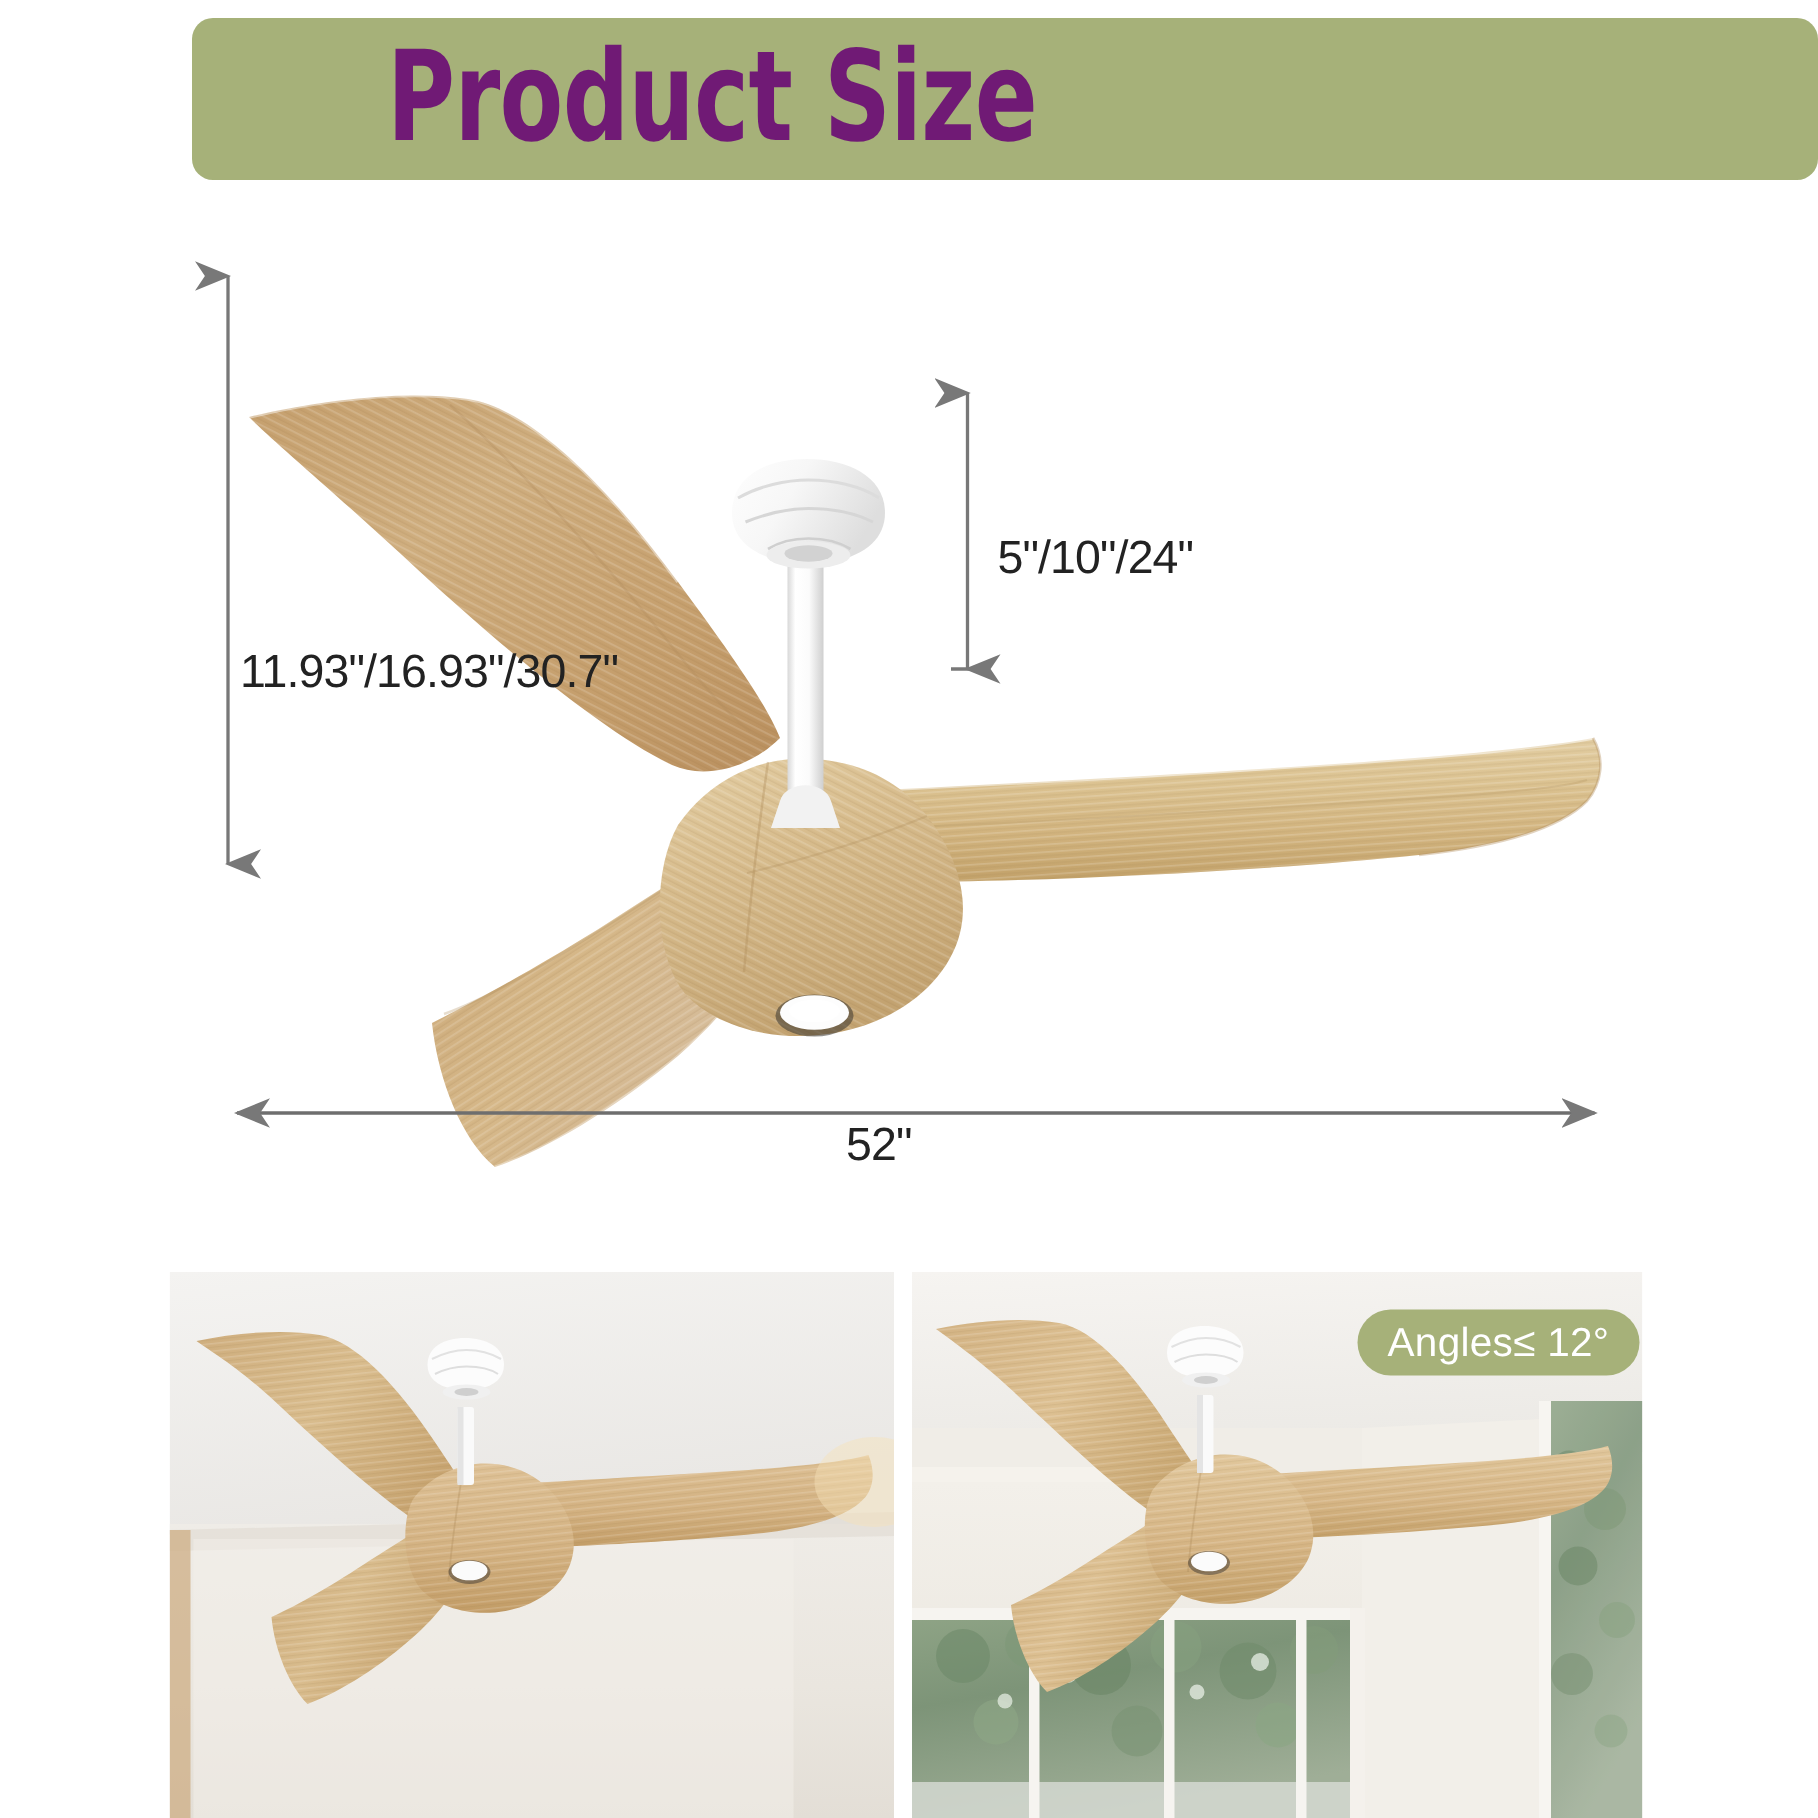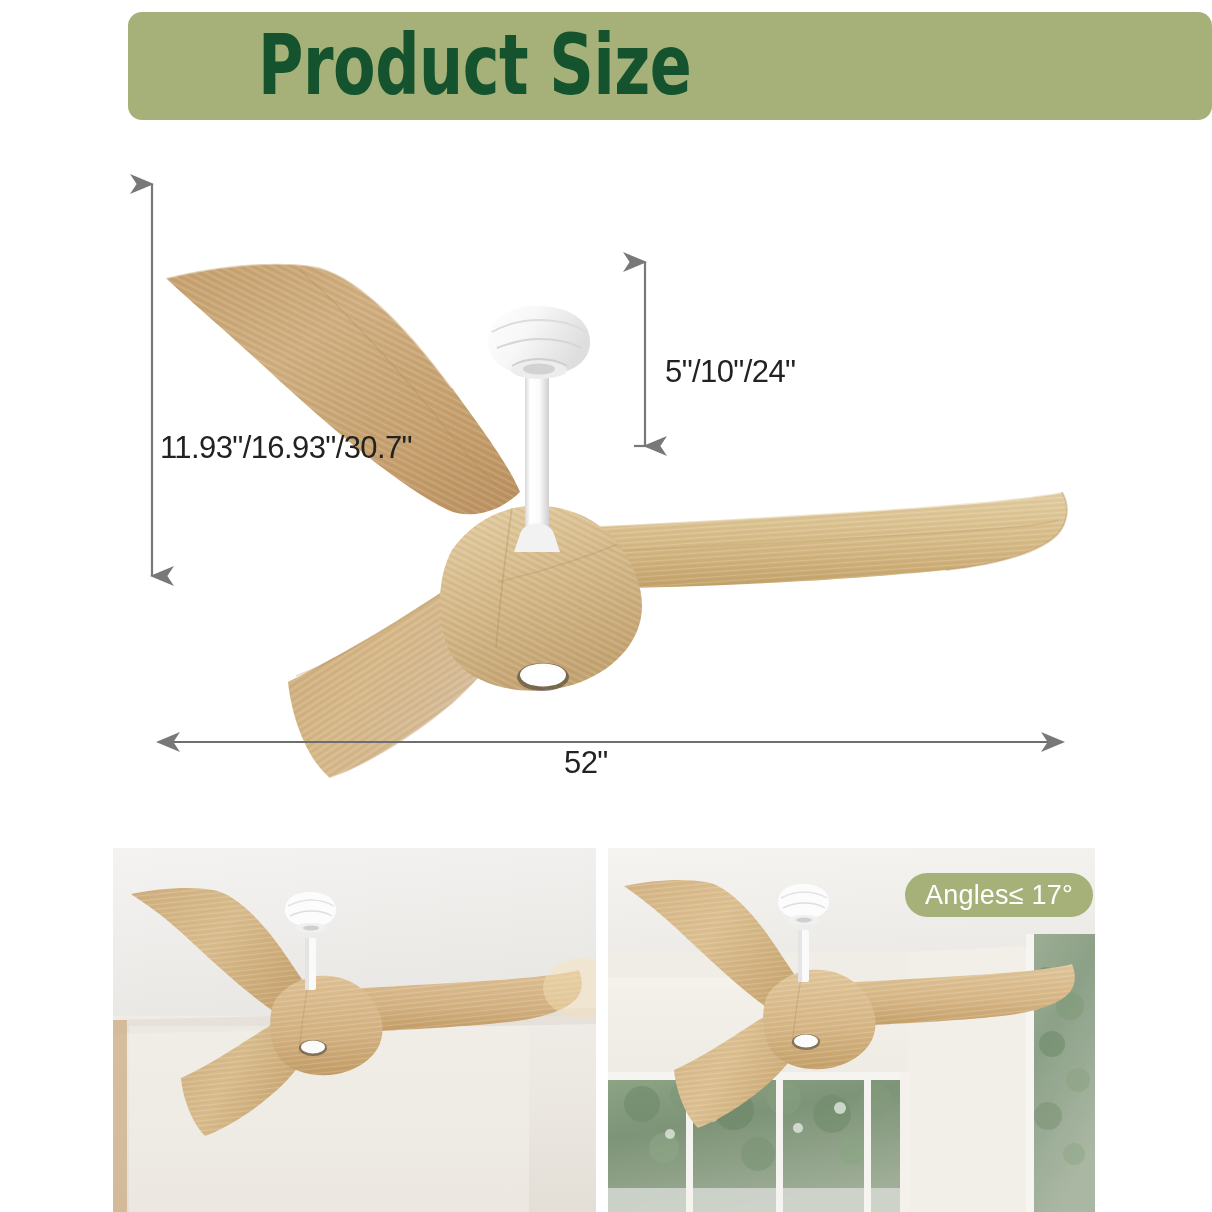--- a/index.html
+++ b/index.html
@@ -26,21 +26,21 @@
     border-top-left-radius: 14px;
     border-bottom-left-radius: 14px;
     border-top-right-radius: 14px;
     border-bottom-right-radius: 14px;
   }
   #header-title {
     position: absolute;
     left: 130px;
     top: 50%;
     transform: translateY(-52%);
-    color: #14532d;
+    color: #701a75;
     font-family: "DejaVu Sans", sans-serif;
     font-size: 72px;
     font-weight: 700;
     letter-spacing: -0.5px;
     transform-origin: left center;
     white-space: nowrap;
     line-height: 1;
   }
   #header-title-inner {
     display: inline-block;
@@ -535,17 +535,17 @@
       <path d="M170,54 C170,42 181,36 195,36 C209,36 221,42 221,54
                C221,62 215,68 204,70 L187,70 C176,68 170,62 170,54 Z" fill="#fcfcfc"></path>
       <path d="M173,50 C181,46 188,44 196,44 C204,44 212,46 219,50" fill="none" stroke="#e2e2e2" stroke-width="1.4"></path>
       <path d="M175,60 C183,56 189,55 196,55 C204,55 211,56 217,60" fill="none" stroke="#dedede" stroke-width="1.4"></path>
       <ellipse cx="196" cy="72" rx="16" ry="5" fill="#f0f0f0"></ellipse>
       <ellipse cx="196" cy="72" rx="8" ry="2.6" fill="#cfcfcf"></ellipse>
     </svg>
 
     
     <div id="angles-badge">
-      <span>Angles≤ 17°</span>
+      <span>Angles≤ 12°</span>
     </div>
   </div>
 
 </div>
 
 </body></html>

